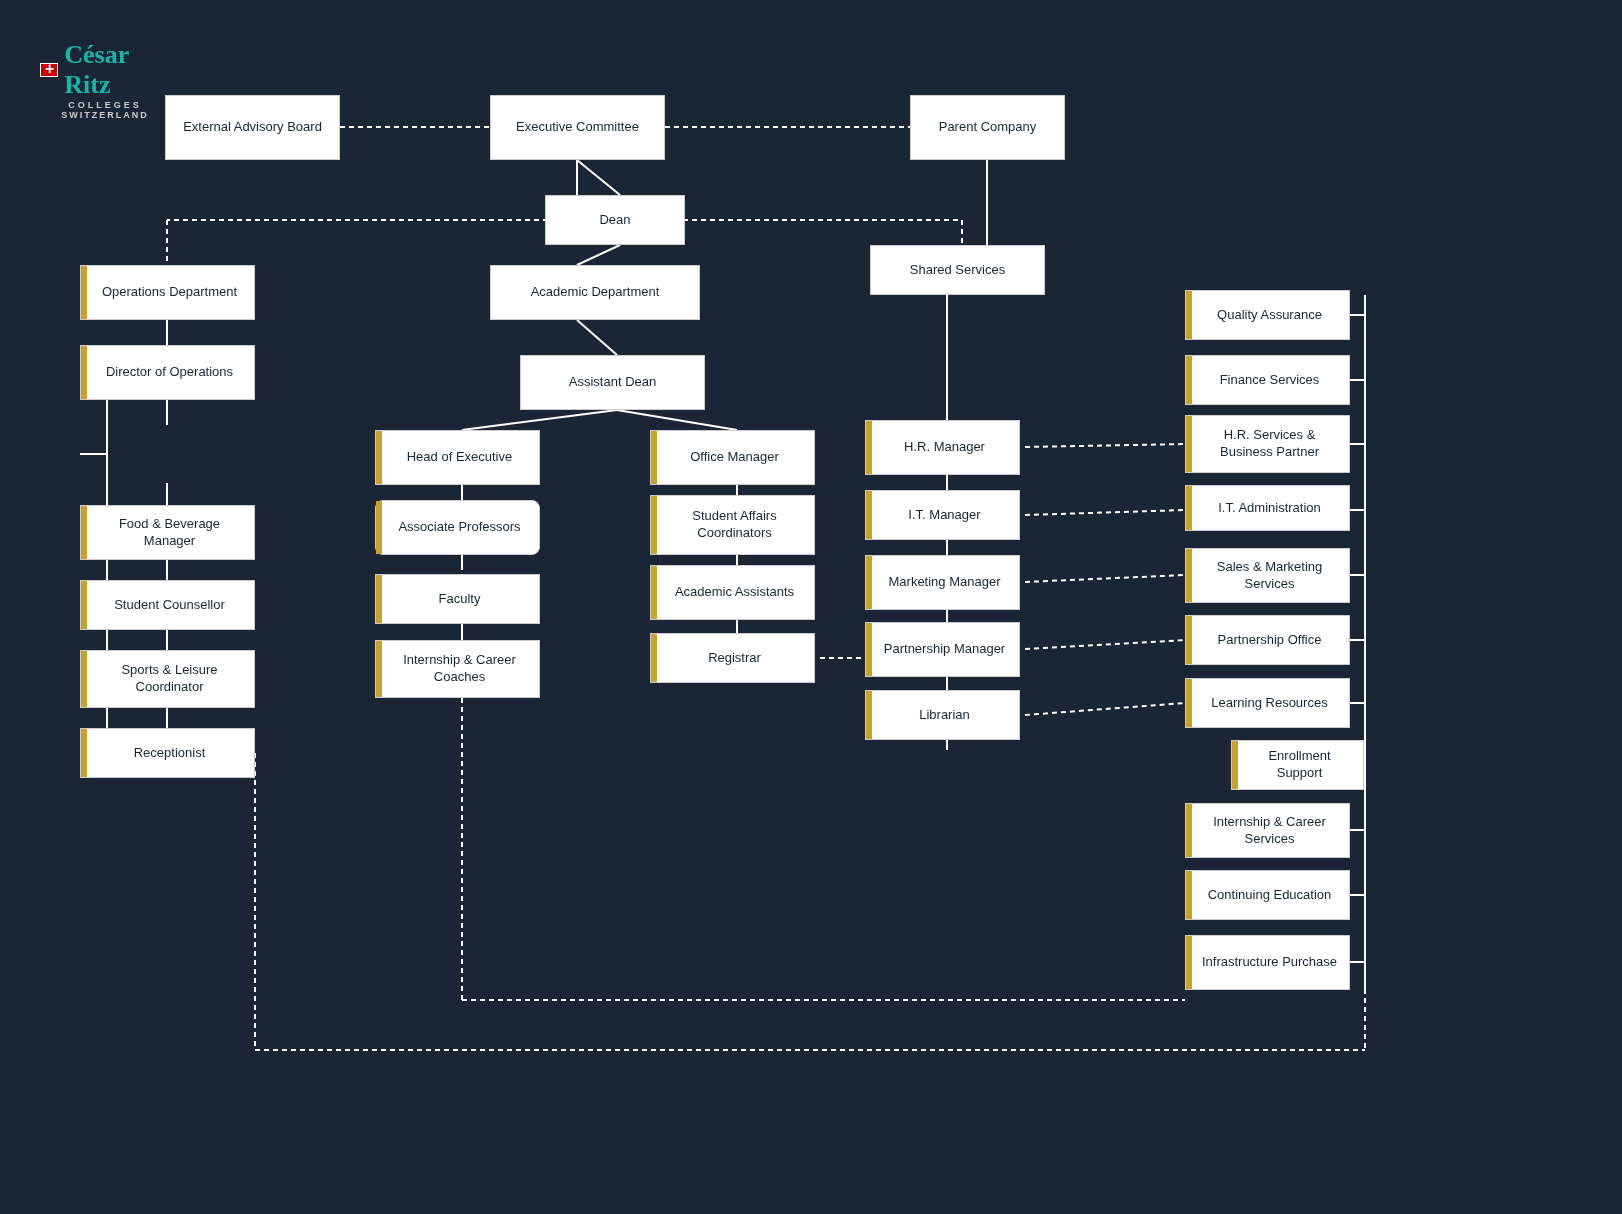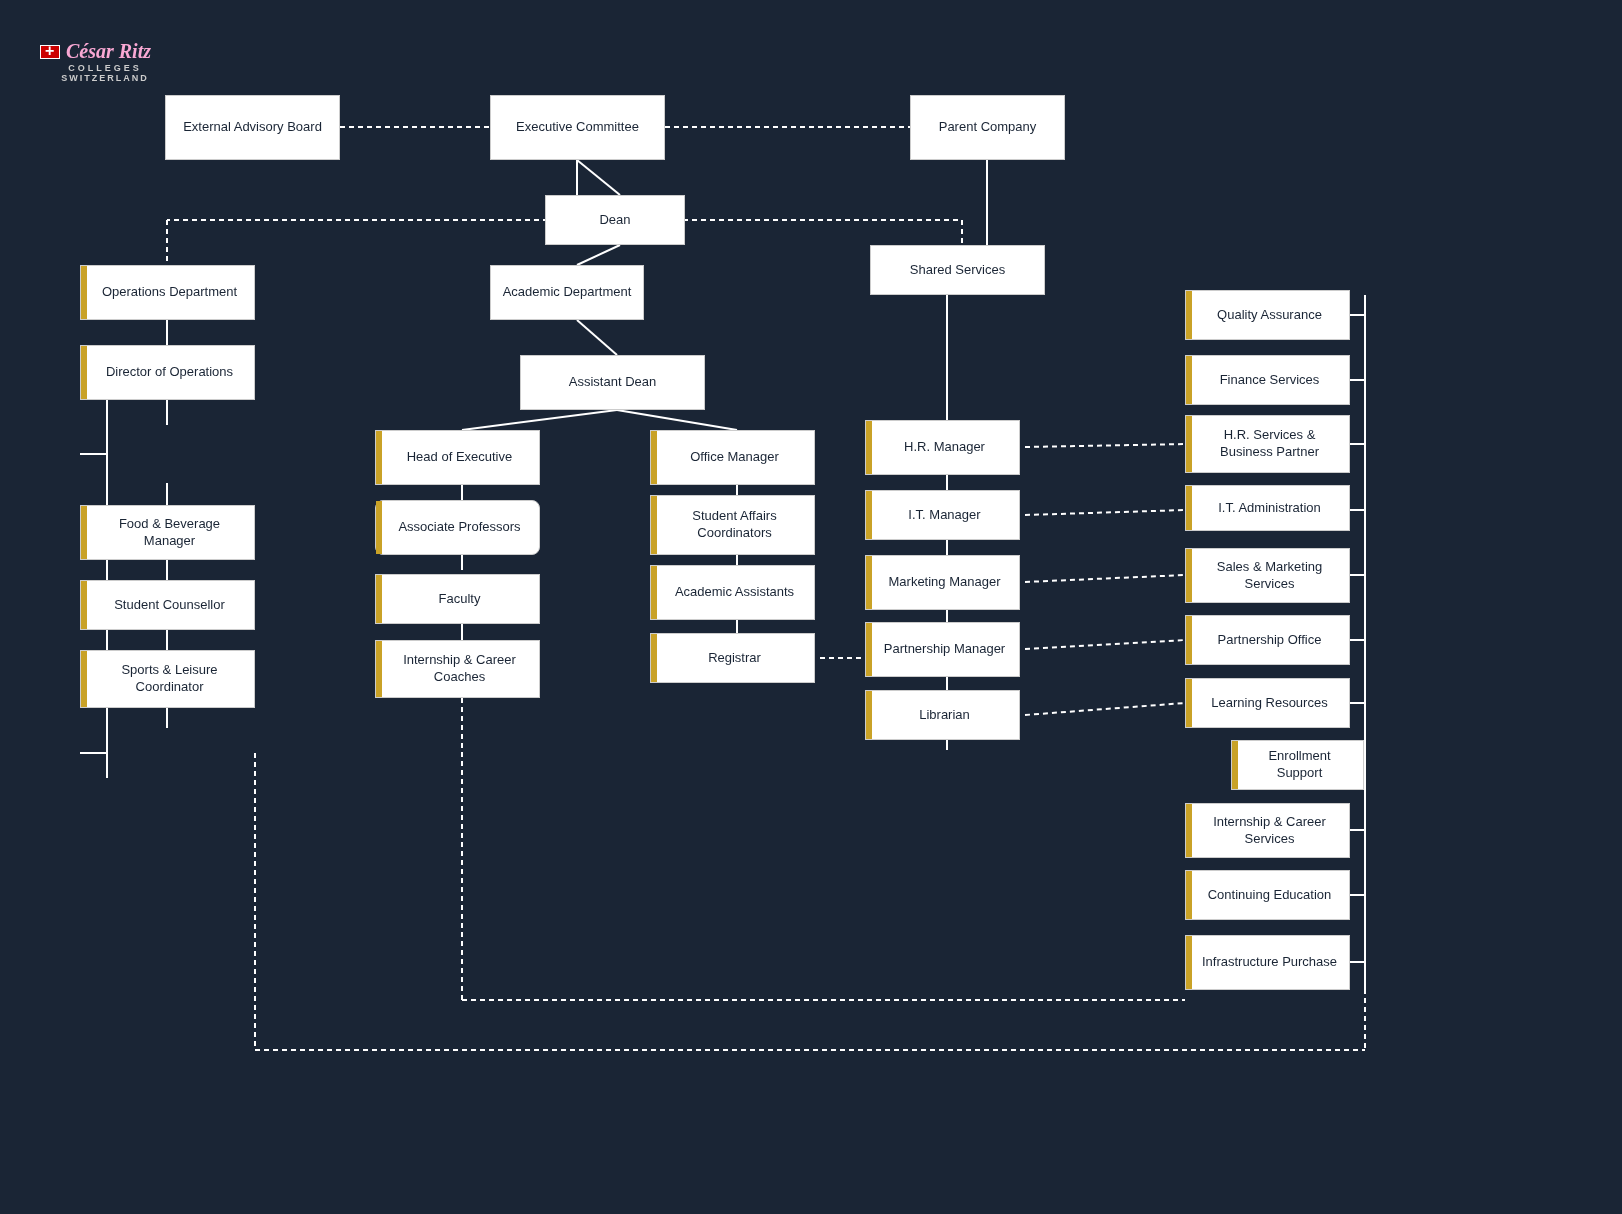--- a/index.html
+++ b/index.html
@@ -174,21 +174,21 @@
 
     <line x1="987" y1="160" x2="987" y2="270" stroke="#fff" stroke-width="2"></line>
     <line x1="987" y1="270" x2="1045" y2="270" stroke="#fff" stroke-width="2"></line>
   </svg>
 
   <div class="logo-area">
     <div style="display:flex; align-items:center; margin-bottom:2px;">
       <div style="width:20px;height:14px;background:#cc0000;position:relative;margin-right:6px;border:1px solid #fff;">
         <span style="color:#fff;font-size:16px;font-weight:bold;position:absolute;top:-4px;left:4px;">+</span>
       </div>
-      <span style="font-size:20px;font-style:italic;font-weight:bold;color:#f9a8d4;font-family:Georgia,serif;">César Ritz</span>
+      <span style="font-size:26px;font-weight:bold;color:#14b8a6;font-family:Georgia,serif;">César Ritz</span>
     </div>
     <div style="color:#ccc;font-size:9px;letter-spacing:3px;font-weight:bold;text-align:center;margin-top:-2px;">COLLEGES</div>
     <div style="color:#ccc;font-size:9px;letter-spacing:2px;font-weight:bold;text-align:center;">SWITZERLAND</div>
   </div>
 
   <div class="box" style="left:165px;top:95px;width:175px;height:65px;">
     <span>External Advisory Board</span>
   </div>
 
   <div class="box" style="left:490px;top:95px;width:175px;height:65px;">
@@ -204,21 +204,21 @@
   </div>
 
   <div class="box" style="left:870px;top:245px;width:175px;height:50px;">
     <span>Shared Services</span>
   </div>
 
   <div class="box has-accent" style="left:80px;top:265px;width:175px;height:55px;">
     <span>Operations Department</span>
   </div>
 
-  <div class="box" style="left:490px;top:265px;width:154px;height:55px;">
+  <div class="box" style="left:490px;top:265px;width:210px;height:55px;">
     <span>Academic Department</span>
   </div>
 
   <div class="box has-accent" style="left:1185px;top:290px;width:165px;height:50px;">
     <span>Quality Assurance</span>
   </div>
 
   <div class="box has-accent" style="left:1185px;top:355px;width:165px;height:50px;">
     <span>Finance Services</span>
   </div>
@@ -309,20 +309,23 @@
   </div>
 
   <div class="box has-accent" style="left:865px;top:622px;width:155px;height:55px;">
     <span>Partnership Manager</span>
   </div>
 
   <div class="box has-accent" style="left:1231px;top:740px;width:133px;height:50px;">
     <span>Enrollment Support</span>
   </div>
 
+  <div class="box has-accent" style="left:80px;top:728px;width:175px;height:50px;">
+    <span>Receptionist</span>
+  </div>
 
   <div class="box has-accent" style="left:865px;top:690px;width:155px;height:50px;">
     <span>Librarian</span>
   </div>
 
   <div class="box has-accent" style="left:1185px;top:803px;width:165px;height:55px;">
     <span>Internship &amp; Career Services</span>
   </div>
 
   <div class="box has-accent" style="left:1185px;top:870px;width:165px;height:50px;">

